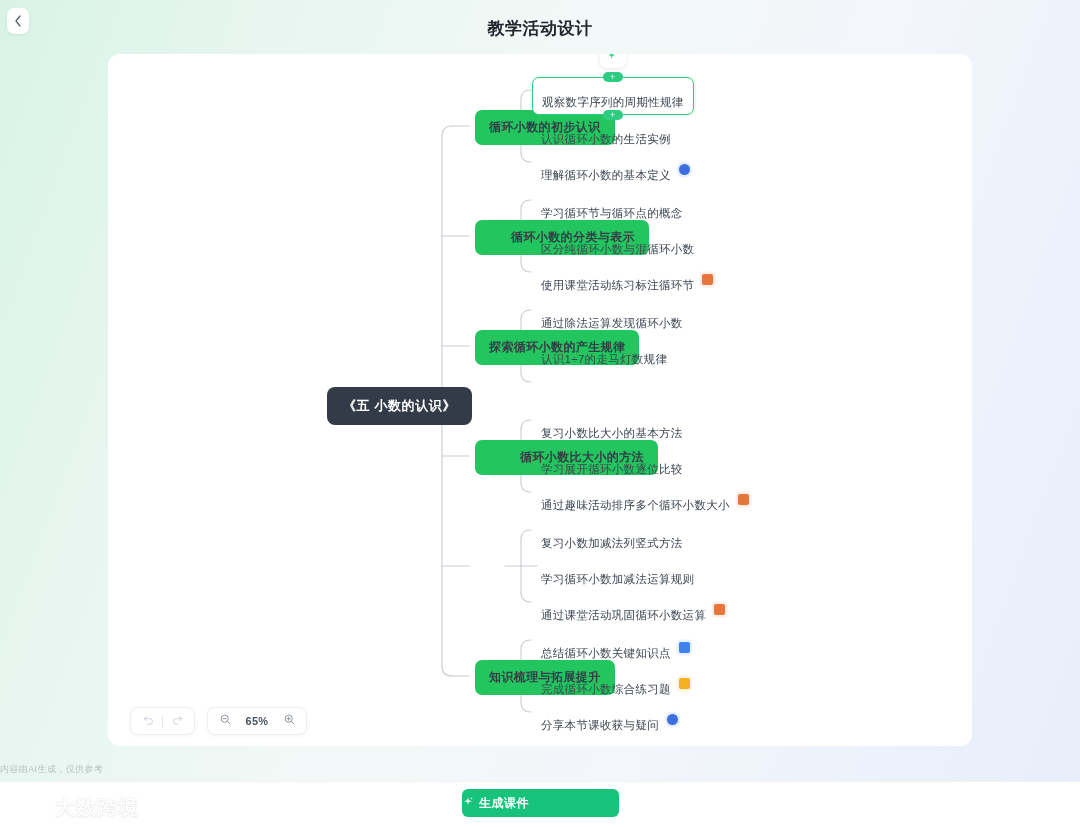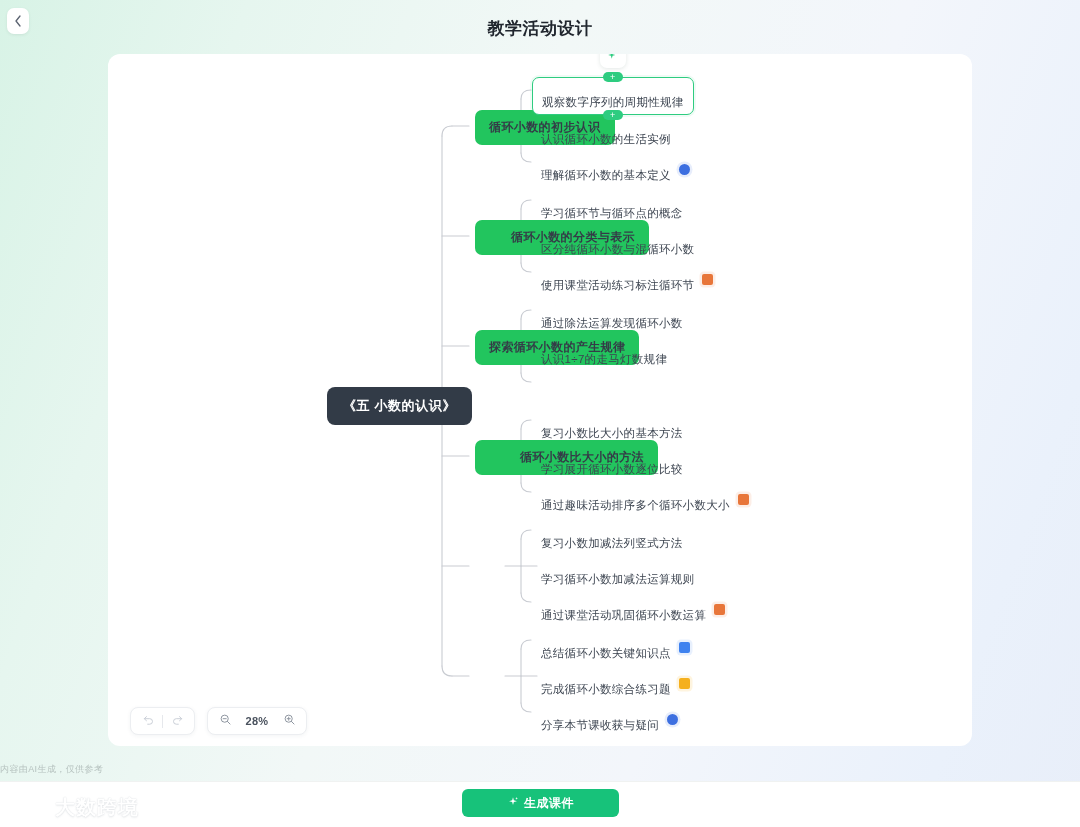--- a/index.html
+++ b/index.html
@@ -149,21 +149,21 @@
     position: absolute; left: 0; bottom: 0; width: 1080px; height: 46px;
     background: #ffffff;
     border-top: 1px solid #f0f2f1;
   }
   #generate-btn {
     position: absolute; left: 462px; top: 789px;
     width: 157px; height: 28px;
     background: #17c27a;
     color: #ffffff;
     border-radius: 6px;
-    display: flex; align-items: center; justify-content: center; gap: 5px;
+    display: flex; align-items: center; justify-content: flex-start; gap: 5px;
     font-size: 12px; font-weight: 700; letter-spacing: 0.5px;
     cursor: pointer;
   }
 
   
   #watermark {
     position: absolute; left: 8px; bottom: 6px;
     display: flex; align-items: center; gap: 5px;
     opacity: 0.5;
     pointer-events: none;
@@ -290,20 +290,21 @@
       <div class="node leaf-node" style="left: 431px; top: 467px;">
         <span class="leaf-text">复习小数加减法列竖式方法</span>
       </div>
       <div class="node leaf-node" style="left: 431px; top: 503px;">
         <span class="leaf-text">学习循环小数加减法运算规则</span>
       </div>
       <div class="node leaf-node" style="left: 431px; top: 539px; text-align: center;">
         <span class="leaf-text">通过课堂活动巩固循环小数运算</span>
         <span class="marker orange"></span>
       </div>
+      <div class="node branch-node" style="left: 367px; top: 606px;">知识梳理与拓展提升</div>
       <div class="node leaf-node" style="left: 431px; top: 577px;">
         <span class="leaf-text">总结循环小数关键知识点</span>
         <span class="marker azure"></span>
       </div>
       <div class="node leaf-node" style="left: 431px; top: 613px;">
         <span class="leaf-text">完成循环小数综合练习题</span>
         <span class="marker yellow"></span>
       </div>
       <div class="node leaf-node" style="left: 431px; top: 649px;">
         <span class="leaf-text">分享本节课收获与疑问</span>
@@ -336,21 +337,21 @@
   <div class="tool-group">
     <div class="tool-btn">
       <span>
         <svg width="13" height="13" viewBox="0 0 16 16" fill="none">
           <circle cx="7" cy="7" r="4.4" stroke="#8d949e" stroke-width="1.2"></circle>
           <path d="M10.3 10.3 L13.6 13.6" stroke="#8d949e" stroke-width="1.2" stroke-linecap="round"></path>
           <path d="M5.1 7 H8.9" stroke="#8d949e" stroke-width="1.2" stroke-linecap="round"></path>
         </svg>
       </span>
     </div>
-    <div id="zoom-level">28%</div>
+    <div id="zoom-level">65%</div>
     <div class="tool-btn">
       <span>
         <svg width="13" height="13" viewBox="0 0 16 16" fill="none">
           <circle cx="7" cy="7" r="4.4" stroke="#8d949e" stroke-width="1.2"></circle>
           <path d="M10.3 10.3 L13.6 13.6" stroke="#8d949e" stroke-width="1.2" stroke-linecap="round"></path>
           <path d="M5.1 7 H8.9 M7 5.1 V8.9" stroke="#8d949e" stroke-width="1.2" stroke-linecap="round"></path>
         </svg>
       </span>
     </div>
   </div>

